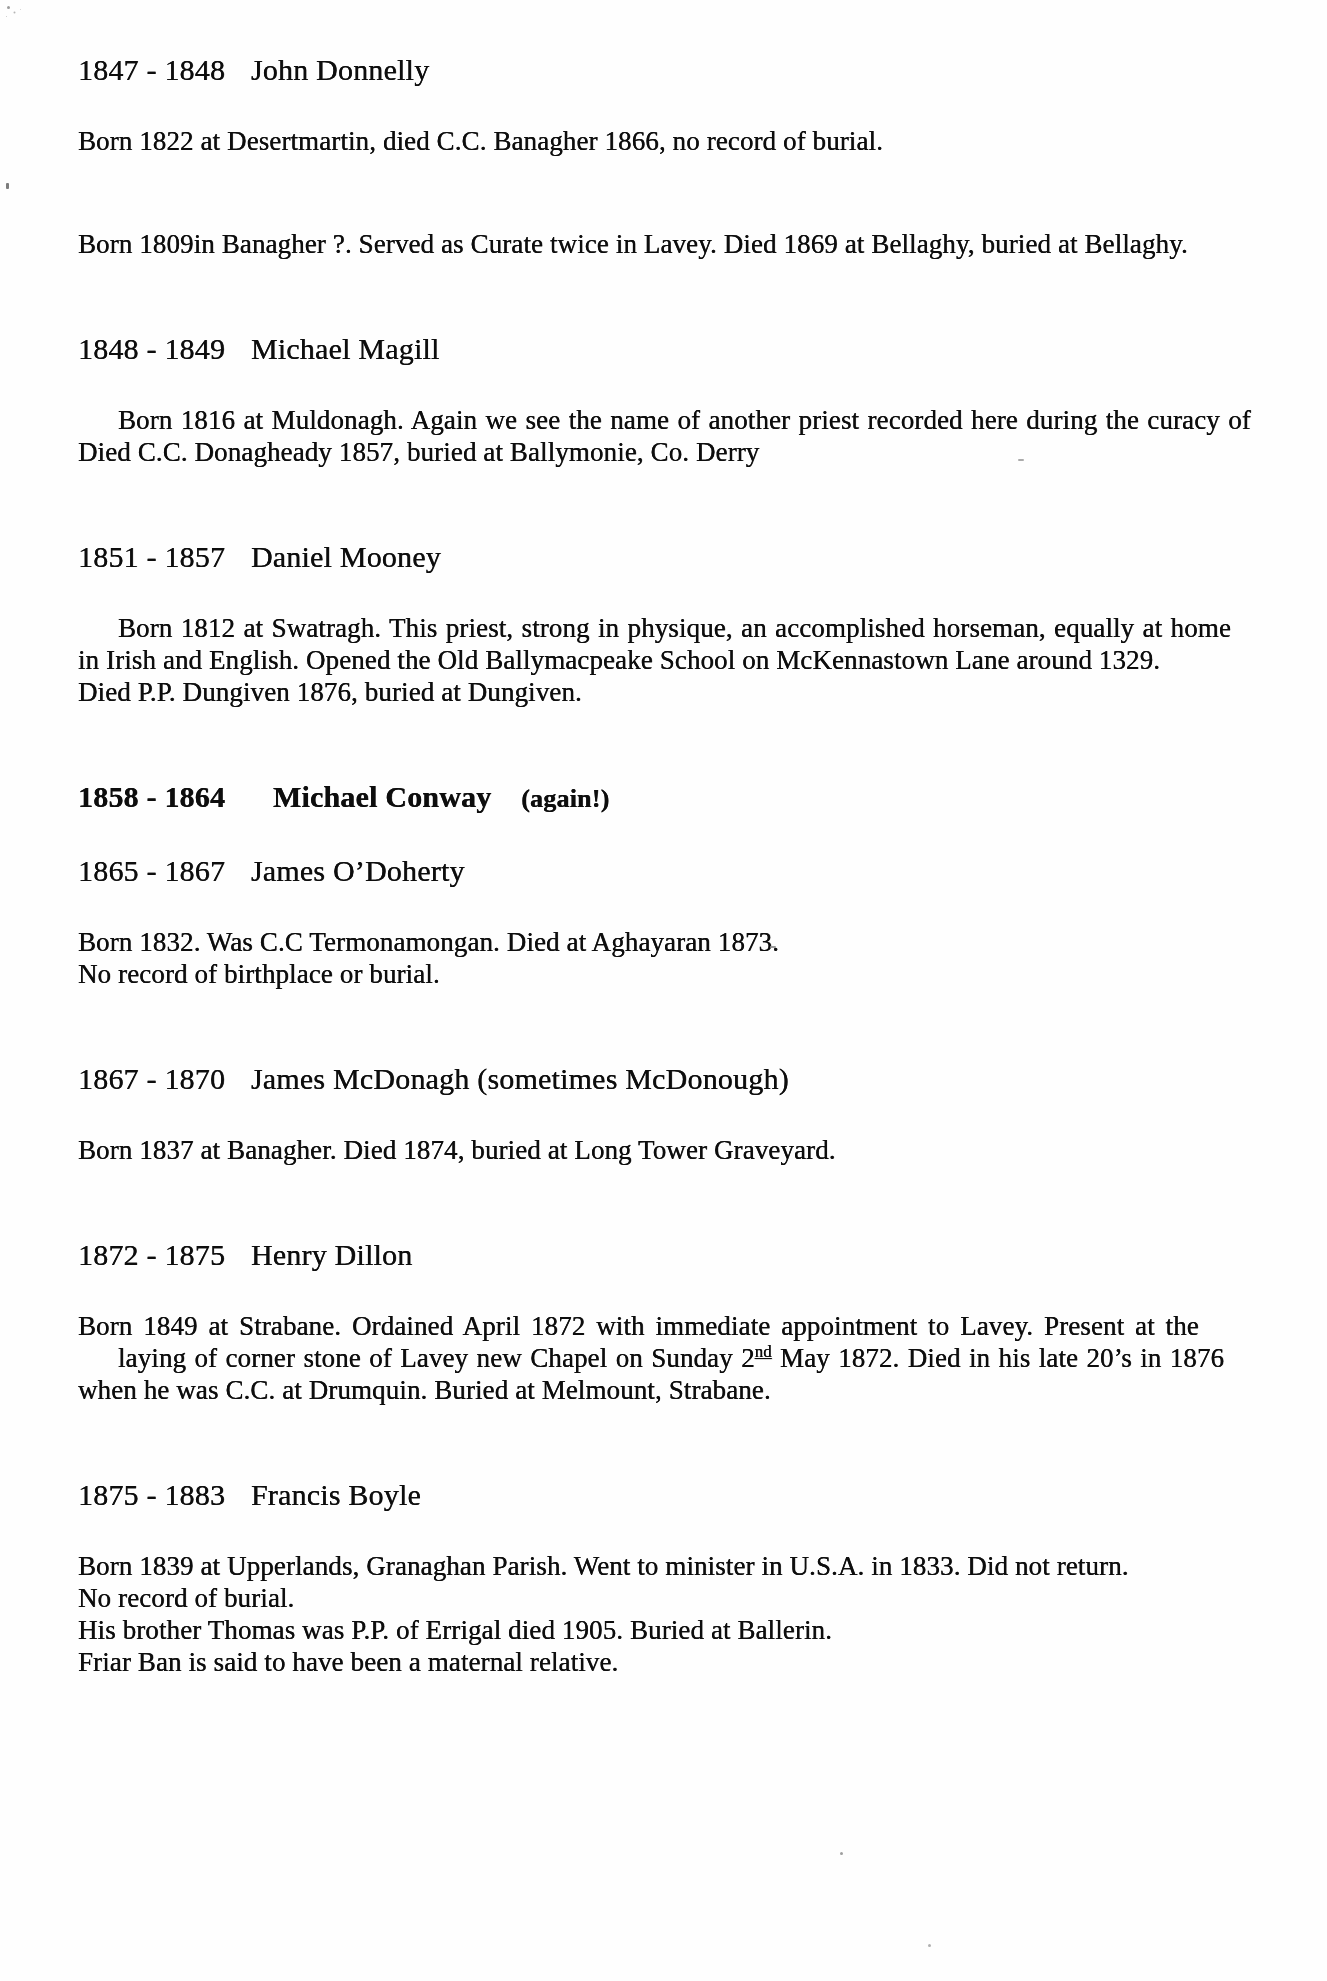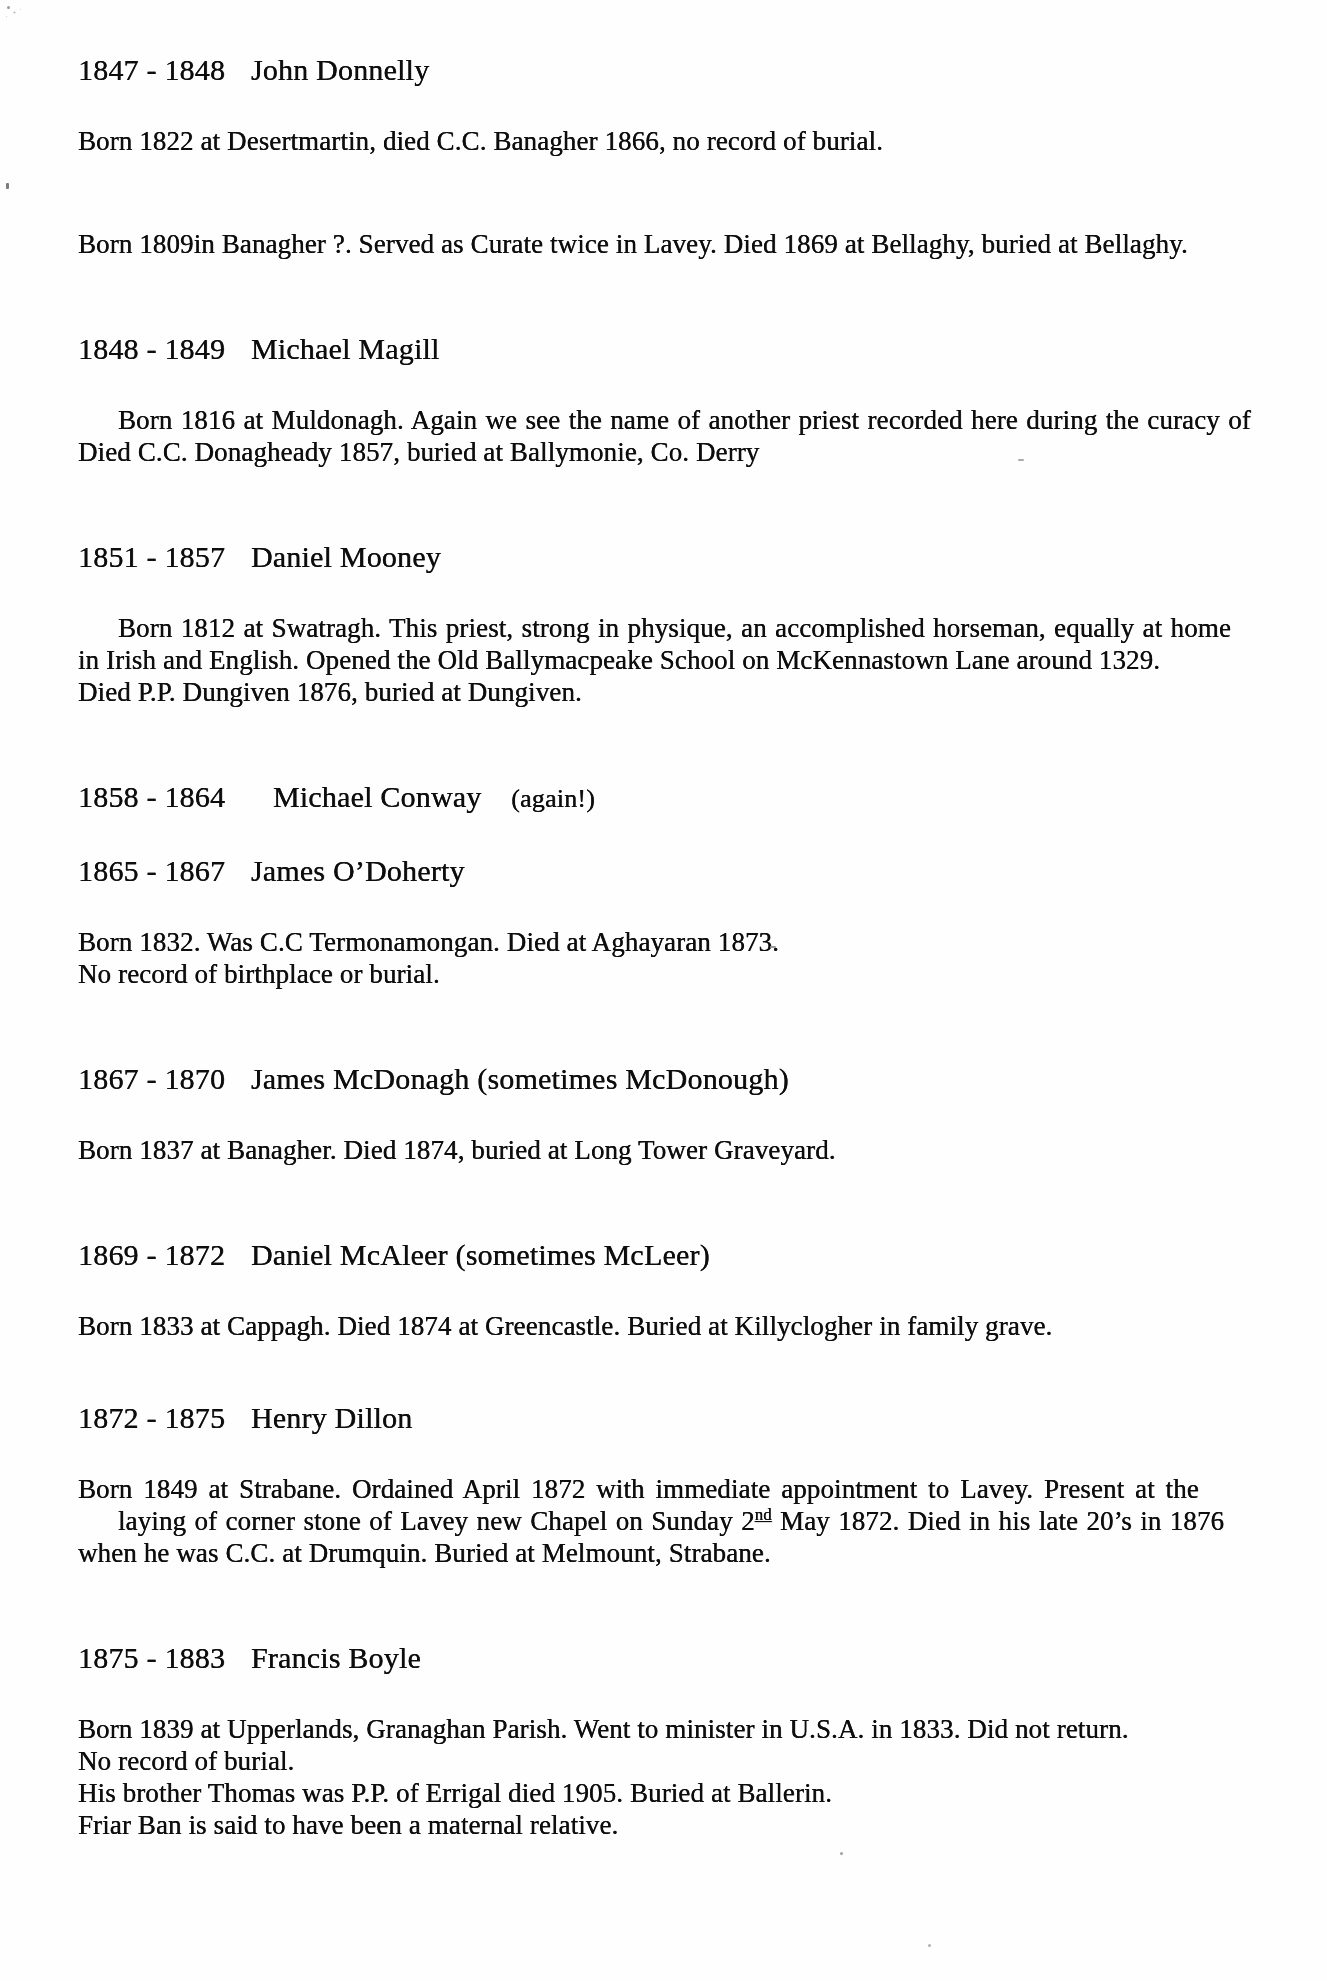--- a/index.html
+++ b/index.html
@@ -17,21 +17,21 @@
     padding: 52px 70px 0 78px;
     font-family: "Liberation Serif", "DejaVu Serif", serif;
     color: #0d0d0d;
     text-shadow: 0 0 0.6px rgba(0,0,0,0.75), 0.4px 0.3px 0.4px rgba(0,0,0,0.45);
   }
   .entry {
     margin: 0 0 71px 0;
   }
   .entry.mb-sm { margin-bottom: 58px; }
   .entry.tight { margin-bottom: 36px; }
-  .entry.tight .heading { margin-bottom: 0; }
+  .entry.tight .heading { margin-bottom: 0; font-weight: bold; }
   .heading {
     font-size: 30px;
     line-height: 36px;
     font-weight: normal;
     margin: 0 0 37px 0;
     letter-spacing: 0.2px;
     white-space: nowrap;
   }
   .heading .name { margin-left: 18px; margin-top: 34px; }
   .heading .name.gap-wide { margin-left: 40px; }
@@ -140,29 +140,20 @@
   <section class="entry">
     <h2 class="heading">
       <span class="years">1867 - 1870</span>
       <span class="name">James McDonagh (sometimes McDonough)</span>
     </h2>
     <div class="body">
       <div class="line">Born 1837 at Banagher. Died 1874, buried at Long Tower Graveyard.</div>
     </div>
   </section>
 
-  <section class="entry mb-sm">
-    <h2 class="heading">
-      <span class="years">1869 - 1872</span>
-      <span class="name">Daniel McAleer (sometimes McLeer)</span>
-    </h2>
-    <div class="body">
-      <div class="line">Born 1833 at Cappagh. Died 1874 at Greencastle. Buried at Killyclogher in family grave.</div>
-    </div>
-  </section>
 
   <section class="entry">
     <h2 class="heading">
       <span class="years">1872 - 1875</span>
       <span class="name">Henry Dillon</span>
     </h2>
     <div class="body">
       <div class="line spread">Born 1849 at Strabane. Ordained April 1872 with immediate appointment to Lavey. Present at the</div>
       <div class="line spread-sm"><span>laying of corner stone of Lavey new Chapel on Sunday 2</span><sup>nd</sup><span> May 1872. Died in his late 20’s in 1876</span></div>
       <div class="line">when he was C.C. at Drumquin. Buried at Melmount, Strabane.</div>

